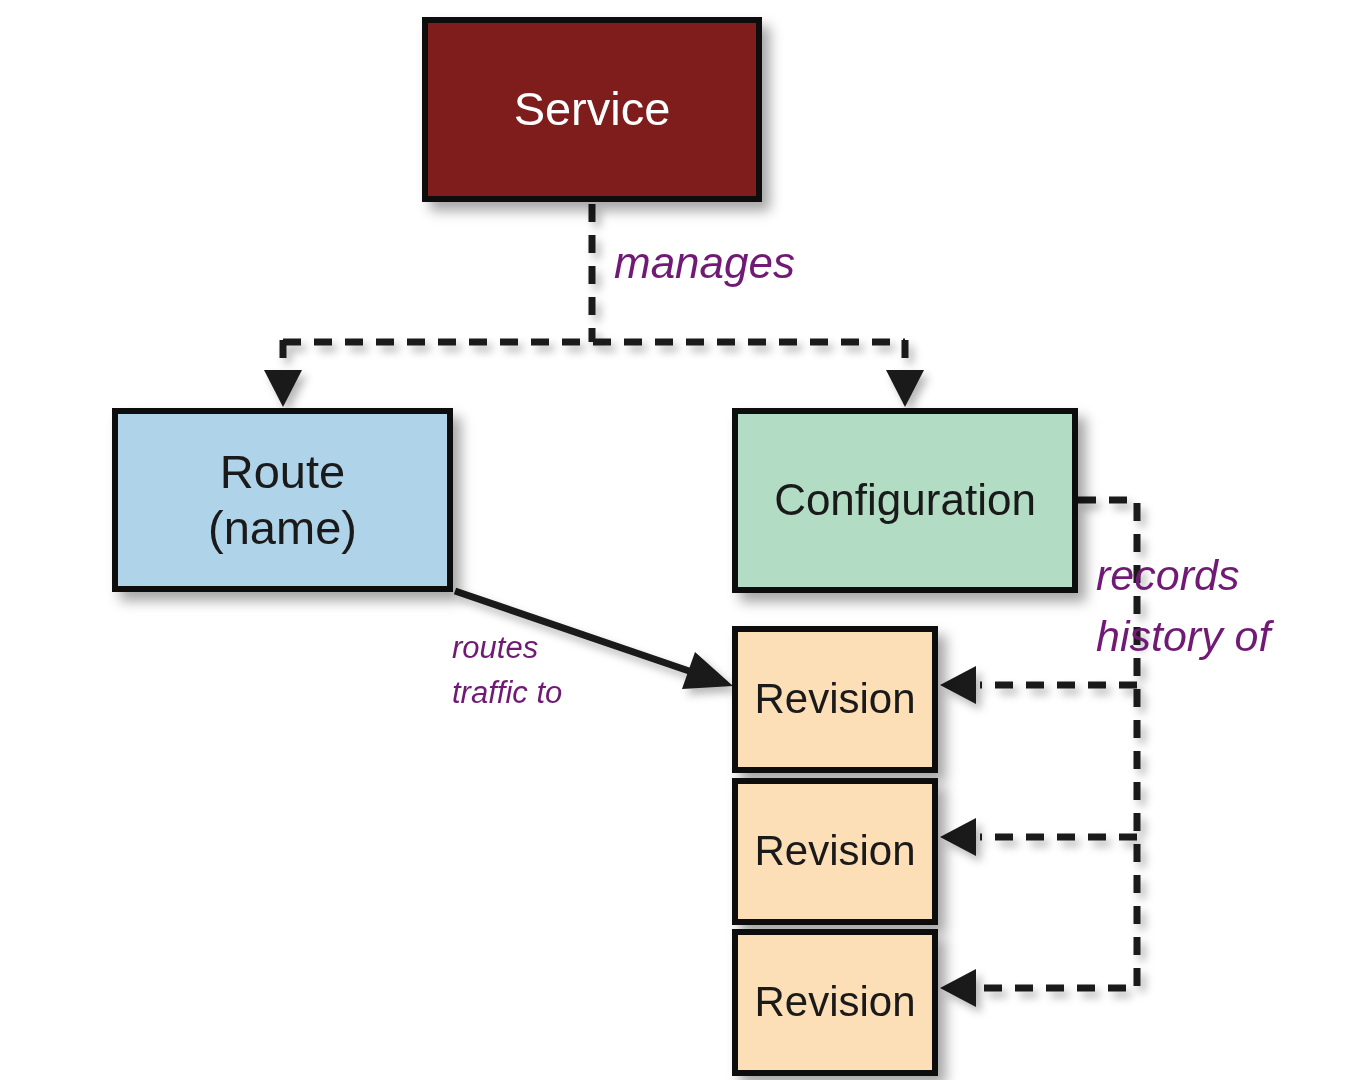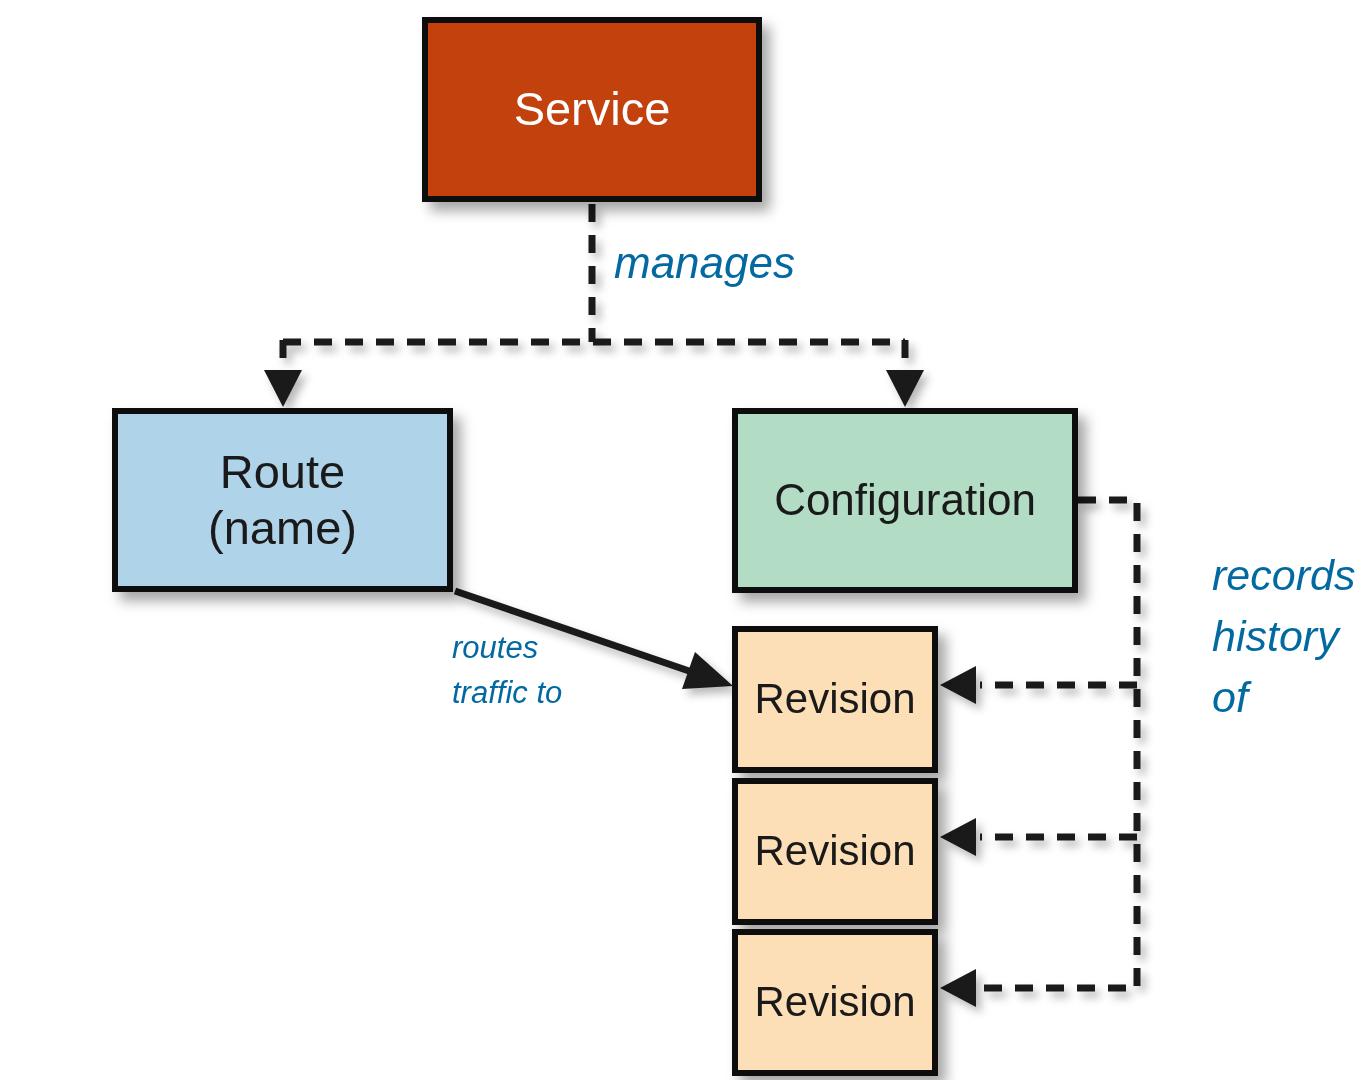--- a/index.html
+++ b/index.html
@@ -45,26 +45,26 @@
     left: 732px; width: 206px; height: 147px;
     font-size: 42px;
   }
   #revision-node-1 { top: 626px; }
   #revision-node-2 { top: 778px; }
   #revision-node-3 { top: 929px; }
 
   .edge-label {
     position: absolute;
     font-style: italic;
-    color: #0369a1;
+    color: #701a75;
     white-space: pre-line;
   }
   #manages-edge-label   { left: 614px; top: 238px;  font-size: 44px; }
   #routes-edge-label    { left: 452px; top: 626px;  font-size: 31px; line-height: 1.45; }
-  #records-edge-label   { left: 1212px; top: 545px; font-size: 43px; line-height: 1.42; }
+  #records-edge-label   { left: 1096px; top: 545px; font-size: 43px; line-height: 1.42; }
 
   #edges-layer {
     position: absolute;
     left: 0; top: 0;
     width: 1371px; height: 1080px;
     pointer-events: none;
     filter: drop-shadow(5px 6px 4px rgba(0,0,0,0.28));
   }
   #edges-layer .dashed {
     fill: none;
@@ -104,21 +104,21 @@
     <g class="arrowhead" style="fill: rgb(26, 26, 26);">
       <polygon points="264,370 302,370 283,407"></polygon>
       <polygon points="886,370 924,370 905,407"></polygon>
       <polygon points="733,686 682,689 695,652"></polygon>
       <polygon points="940,685 976,666 976,704"></polygon>
       <polygon points="940,837 976,818 976,856"></polygon>
       <polygon points="940,988 976,969 976,1007"></polygon>
     </g>
   </svg>
 
-  <div class="node" id="service-node" style="background-color: #c2410c;">
+  <div class="node" id="service-node" style="background-color: #7f1d1d;">
     <div class="title" style="color: rgb(255, 255, 255);">Service</div>
   </div>
 
   <div class="node" id="configuration-node" style="background-color: rgb(178, 220, 196);">
     <div class="title" style="color: rgb(26, 26, 26);">Configuration</div>
   </div>
 
   <div class="node" id="route-node" style="background-color: rgb(175, 211, 233);">
     <div class="title" style="color: rgb(26, 26, 26);">Route</div>
     <div class="subtitle" style="color: rgb(26, 26, 26);">(name)</div>

